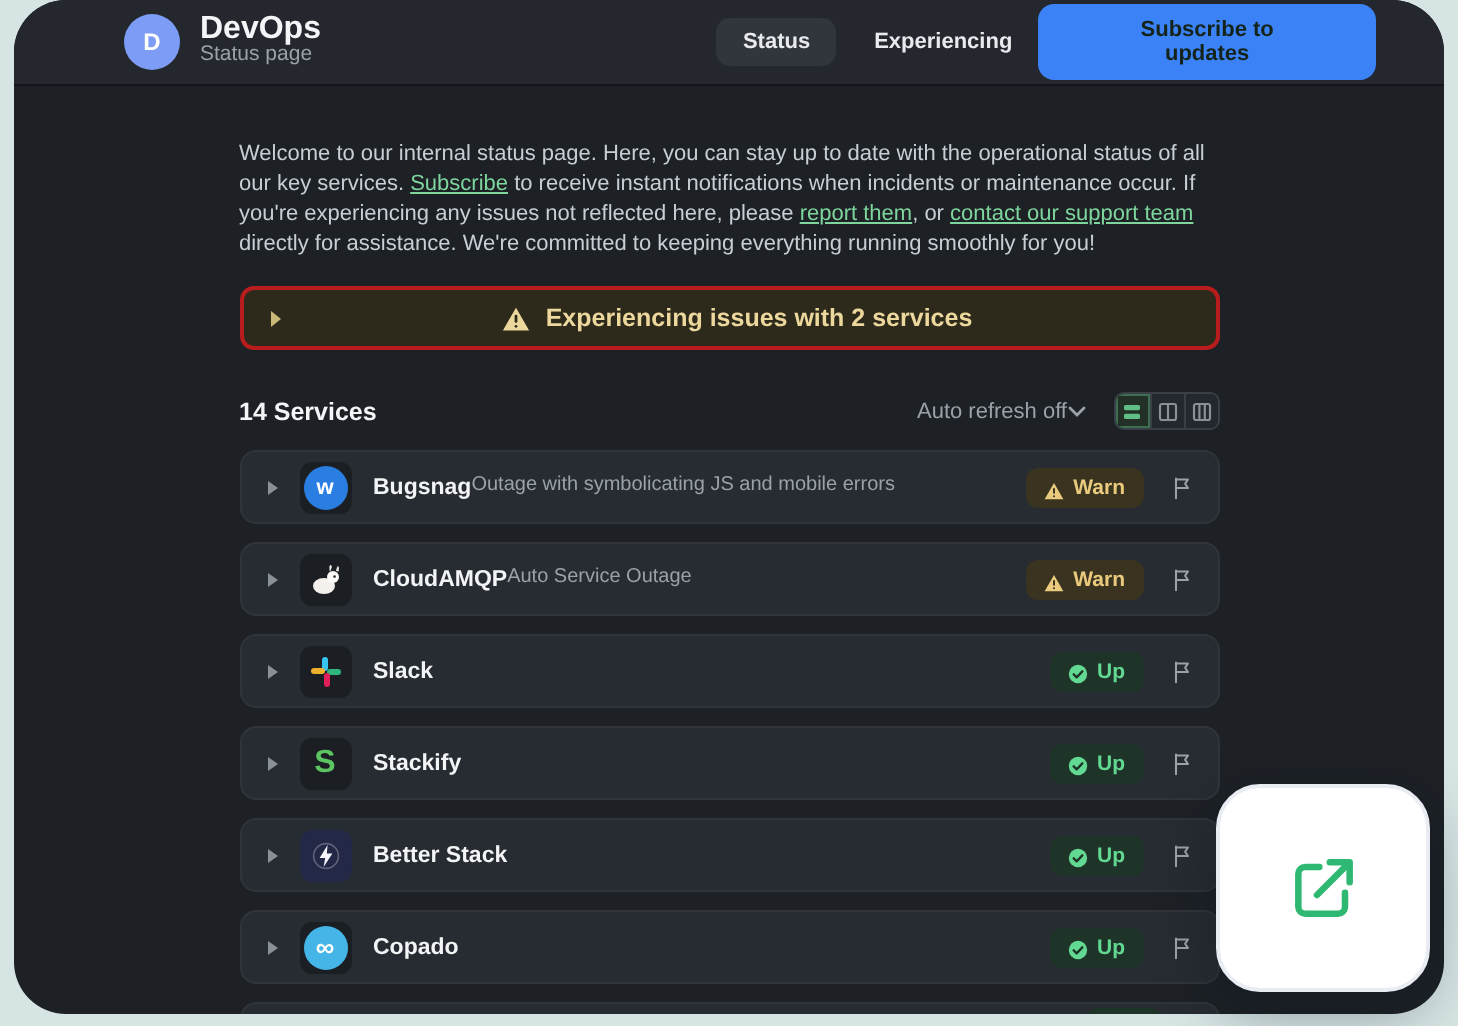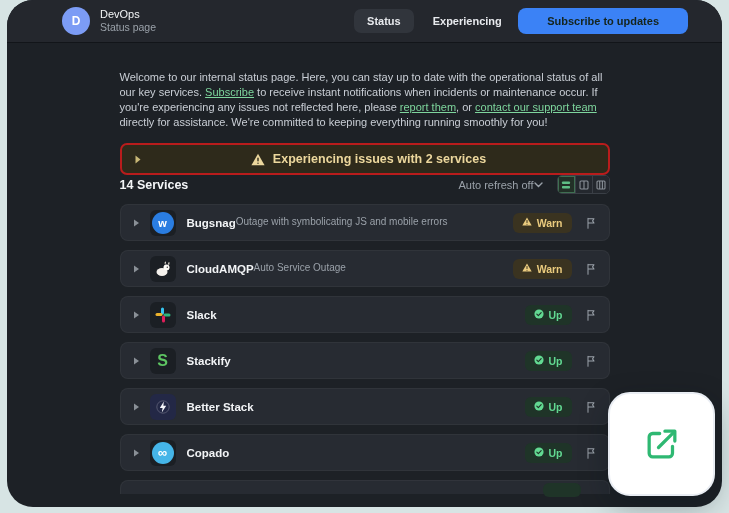--- a/index.html
+++ b/index.html
@@ -10,21 +10,21 @@
   .page { position:absolute; left:7px; right:7px; top:0; bottom:6px;
           background:#1d2126; border-radius:26px; overflow:hidden;
           display:flex; flex-direction:column; }
 
   
   .header { height:43px; flex:0 0 43px; background:#24272d; border-bottom:1px solid #121519;
             display:flex; align-items:center; padding:0 34px 0 55px; }
   .brand { display:flex; align-items:center; gap:10px; }
   .avatar { width:28px; height:28px; border-radius:50%; background:#7c9cf5; color:#fff;
             font-size:12px; font-weight:700; display:flex; align-items:center; justify-content:center; }
-  .brand-title { font-size:11px; font-weight:400; color:#f3f5f7; line-height:13px; }
+  .brand-title { font-size:16px; font-weight:700; color:#f3f5f7; line-height:13px; }
   .brand-sub { font-size:10.5px; color:#9aa1a9; line-height:13px; }
   .nav { display:flex; align-items:center; gap:6px; margin-left:198px; }
   .nav-pill { border:none; background:transparent; color:#e8eaee; font-size:11px; font-weight:600;
               padding:6px 13px; border-radius:7px; cursor:pointer; font-family:inherit; }
   .nav-pill.active { background:#31353c; }
   .subscribe-btn { margin-left:auto; border:none; background:#3b82f6; color:#15241b;
                    font-size:11px; font-weight:700; padding:7px 29px; border-radius:8px;
                    cursor:pointer; font-family:inherit; }
 
   
@@ -33,21 +33,21 @@
 
   .intro { margin-top:27px; font-size:11px; line-height:15px; color:#c9ced5; }
   .intro a { color:#7ed69d; text-decoration:underline; cursor:pointer; }
 
   .banner { margin-top:13px; height:32px; border:2px solid #b91c1c; background:#2e2a1b;
             border-radius:7px; display:flex; align-items:center; padding:0 12px; cursor:pointer; }
   .banner-caret { flex:0 0 auto; display:flex; }
   .banner-center { flex:1; display:flex; align-items:center; justify-content:center; gap:8px;
                    font-size:12.5px; font-weight:700; color:#ecd79d; }
 
-  .services-header { display:flex; align-items:center; }
+  .services-header { margin-top:21px; display:flex; align-items:center; }
   .services-count { font-size:12.5px; font-weight:700; color:#f3f5f7; }
   .refresh { margin-left:auto; display:flex; align-items:center; gap:0; color:#9aa1a9;
              font-size:11px; cursor:pointer; }
   .view-toggle { display:flex; margin-left:14px; border:1px solid #3a3f46; border-radius:5px; overflow:hidden; }
   .view-toggle button { width:17px; height:17px; border:none; background:#24282e; display:flex;
                         align-items:center; justify-content:center; cursor:pointer; padding:0; }
   .view-toggle button + button { border-left:1px solid #3a3f46; }
   .view-toggle button.active { background:#223027; outline:1px solid #3f6f52; outline-offset:-1px; }
 
   .service-list { margin-top:10px; }
@@ -60,21 +60,21 @@
                  justify-content:center; color:#fff; font-weight:700; }
   .icon-circle.bugsnag { background:#2a7de1; font-size:11px; }
   .icon-circle.copado { background:#45b5e8; font-size:13px; }
   .icon-tile-navy { width:26px; height:26px; border-radius:6px; background:#232846;
                     display:flex; align-items:center; justify-content:center; }
   .stackify-s { color:#5dc462; font-size:16px; font-weight:800; }
   .service-texts { display:flex; flex-direction:row; justify-content:center; }
   .service-name { font-size:11.5px; font-weight:700; color:#f2f4f6; line-height:14px; }
   .service-sub { font-size:10px; color:#9aa1a9; line-height:12px; }
   .row-right { margin-left:auto; display:flex; align-items:center; gap:13px; }
-  .badge { display:flex; align-items:flex-start; gap:5px; font-size:10.5px; font-weight:700;
+  .badge { display:flex; align-items:flex-end; gap:5px; font-size:10.5px; font-weight:700;
            padding:4px 9px; border-radius:6px; }
   .badge-warn { background:#3a3320; color:#eacb7e; }
   .badge-up { background:#1f3428; color:#62d992; }
   .flag-btn { background:none; border:none; cursor:pointer; display:flex; padding:0; }
 
   .partial-row { height:14px; margin-bottom:0; border-radius:8px 8px 0 0; background:#272b32;
                  border:1px solid rgba(255,255,255,0.045); border-bottom:none; display:flex;
                  justify-content:flex-end; padding:5px 28px 0 0; cursor:pointer; }
   .partial-badge { width:38px; height:14px; border-radius:6px; background:#1f3428; }
 

